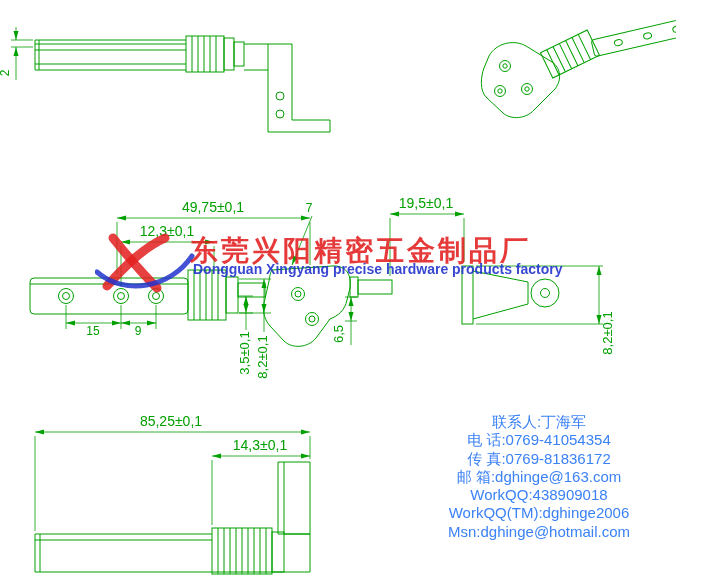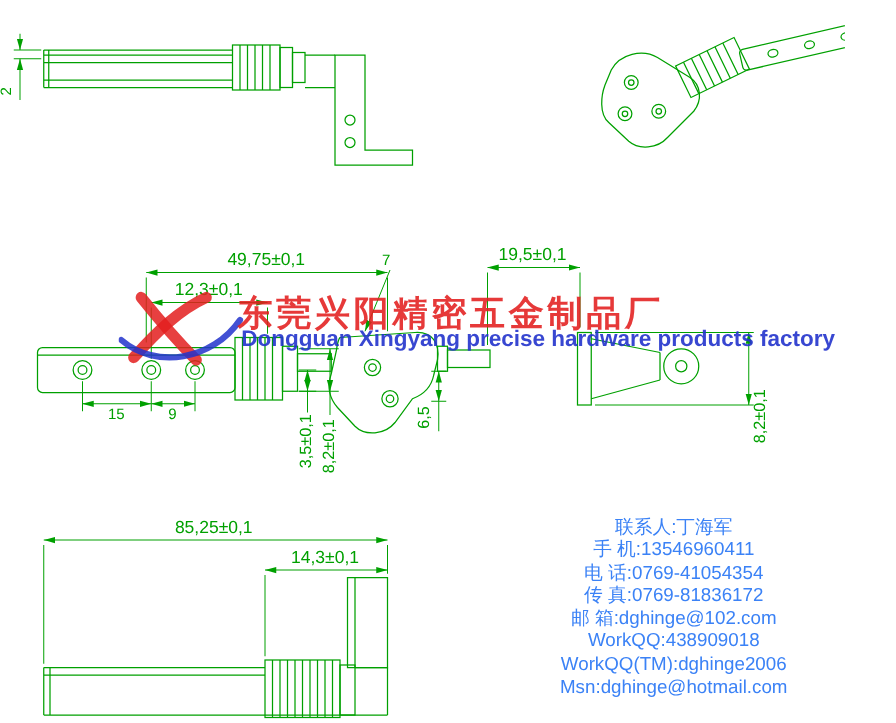--- a/index.html
+++ b/index.html
@@ -15,21 +15,21 @@
   .dt14 { font-size:14px; }
   .dt13 { font-size:13px; }
   .dt12 { font-size:12px; }
   .watermark { position:absolute; left:0; top:4px; width:717px; height:578px; pointer-events:none; }
   .logo { position:absolute; left:95px; top:222px; }
   .wm-cn {
     position:absolute; left:190px; top:228px; font-size:28px; font-weight:bold;
     color:rgba(227,30,30,0.88); letter-spacing:3px; white-space:nowrap;
   }
   .wm-en {
-    position:absolute; left:193px; top:257px; font-size:18px; font-weight:bold;
+    position:absolute; left:193px; top:257px; font-size:14px; font-weight:bold;
     color:rgba(34,51,204,0.9); white-space:nowrap;
   }
   .contact {
     position:absolute; right:2px; top:413px; width:270px; text-align:center;
     color:#3b82f6; font-size:15px; line-height:18.3px; white-space:nowrap;
   }
   .contact div { white-space:nowrap; }
 </style>
 </head>
 <body>
@@ -174,22 +174,21 @@
       <path d="M12,60 C30,40 48,22 70,12" stroke="rgba(227,30,30,0.85)" stroke-width="9" fill="none" stroke-linecap="round"></path>
       <path d="M18,12 C34,32 50,50 62,62" stroke="rgba(227,30,30,0.85)" stroke-width="9" fill="none" stroke-linecap="round"></path>
       <path d="M2,46 C30,70 75,62 97,30" stroke="rgba(34,51,204,0.85)" stroke-width="5" fill="none" stroke-linecap="round"></path>
     </svg>
     <div class="wm-cn">东莞兴阳精密五金制品厂</div>
     <div class="wm-en">Dongguan Xingyang precise hardware products factory</div>
   </div>
 
   <div class="contact">
     <div>联系人:丁海军</div>
-    <div>手 机:13546960411</div>
     <div>电 话:0769-41054354</div>
     <div>传 真:0769-81836172</div>
-    <div>邮 箱:dghinge@102.com</div>
+    <div>邮 箱:dghinge@163.com</div>
     <div>WorkQQ:438909018</div>
     <div>WorkQQ(TM):dghinge2006</div>
     <div>Msn:dghinge@hotmail.com</div>
   </div>
 
 </div>
 
 </body></html>

